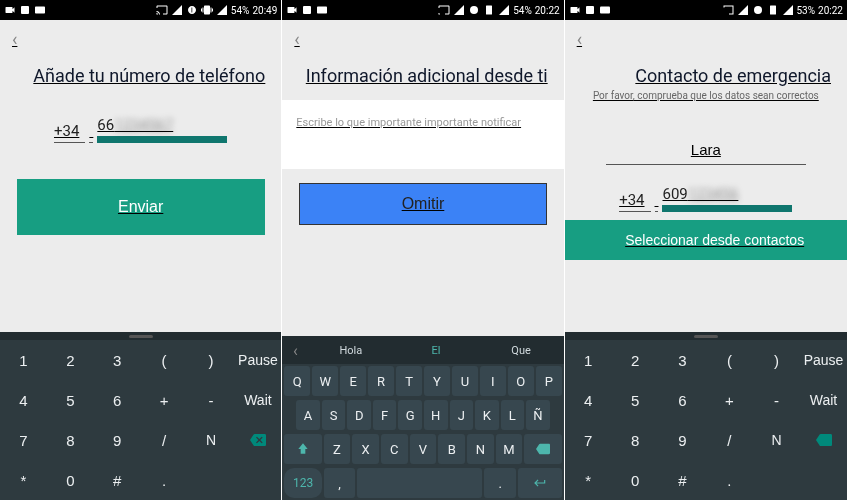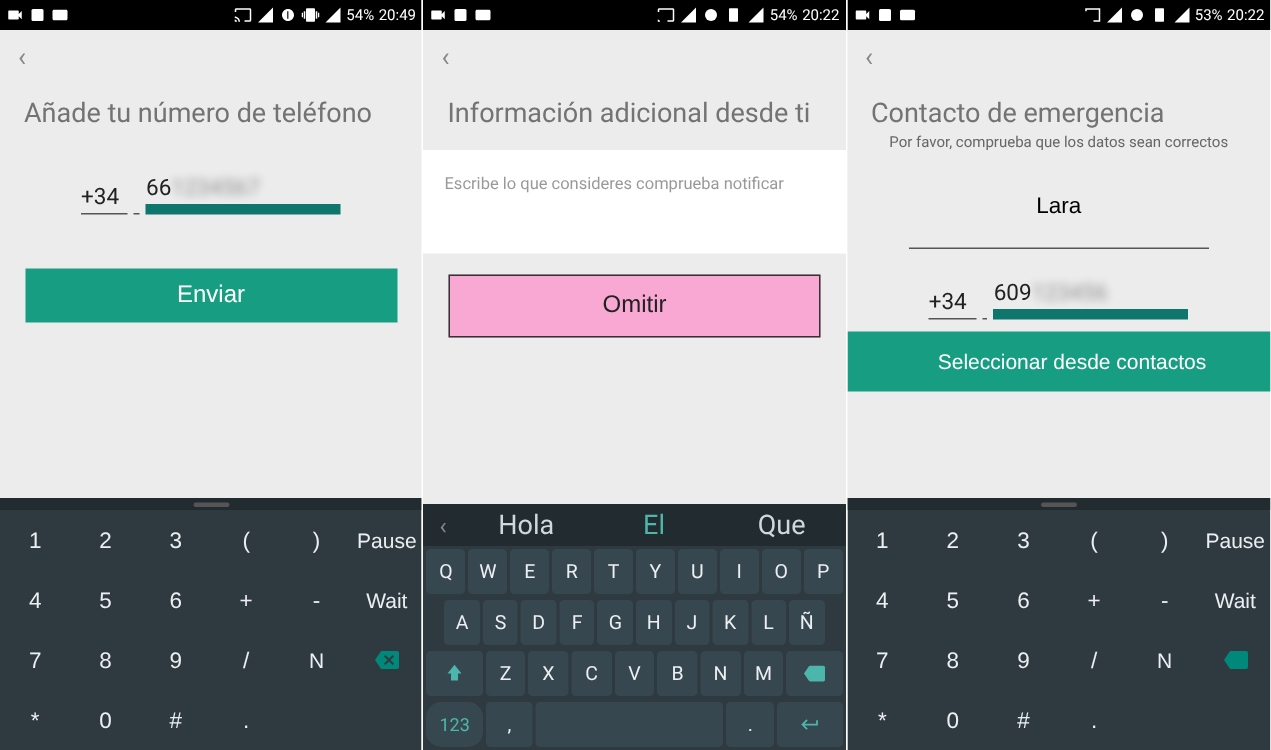--- a/index.html
+++ b/index.html
@@ -1,53 +1,53 @@
 <!DOCTYPE html>
 <html><head>
 <meta charset="utf-8">
 <style>
   * { margin: 0; padding: 0; box-sizing: border-box; }
   body { font-family: -apple-system, Roboto, sans-serif; background: #fff; }
-  .wrap { display: flex; width: 847px; height: 500px; }
+  .wrap { display: flex; width: 847px; height: 500px; text-decoration: underline; }
   .screen { width: 282.33px; height: 500px; background: #ececec; position: relative; overflow: hidden; border-right: 1px solid #fff; }
   .screen:last-child { border-right: none; }
   .statusbar { height: 20px; background: #000; display: flex; align-items: center; justify-content: space-between; padding: 0 4px; color: #fff; font-size: 10px; }
   .statusbar .left { display: flex; gap: 3px; align-items: center; }
   .statusbar .right { display: flex; gap: 3px; align-items: center; }
   .statusbar svg { width: 12px; height: 12px; fill: #fff; }
   .back { padding: 8px 12px; font-size: 18px; color: #888; }
-  .title { font-size: 18px; text-align: left; padding: 8px 16px 4px; color: #737373; font-weight: 400; }
+  .title { font-size: 18px; text-align: right; padding: 8px 16px 4px; color: #0f172a; font-weight: 400; }
   .subtitle { font-size: 10px; text-align: center; color: #666; padding: 0 16px 8px; }
   .phone-row { display: flex; align-items: flex-end; justify-content: center; margin: 26px auto 0; width: 200px; }
   .prefix { font-size: 15px; color: #222; padding-right: 6px; border-bottom: 1px solid #555; padding-bottom: 2px; }
   .sep { color: #aaa; margin: 0 4px; border-bottom: 1px solid #555; padding-bottom: 2px; }
   .phone-input { font-size: 15px; color: #222; border: none; border-bottom: 7px solid #0f766e; background: transparent; width: 130px; padding-bottom: 2px; outline: none; }
   .blur { color: transparent; text-shadow: 0 0 6px rgba(0,0,0,0.4); }
-  .name-input { display: block; margin: 20px auto 0; width: 200px; text-align: center; font-size: 15px; border: none; border-bottom: 1px solid #555; background: transparent; padding-bottom: 19px; outline: none; }
+  .name-input { display: block; margin: 32px auto 0; width: 200px; text-align: center; font-size: 15px; border: none; border-bottom: 1px solid #555; background: transparent; padding-bottom: 6px; outline: none; }
   .phone-row.second { margin-top: 20px; }
-  .btn-primary { display: block; margin: 36px auto 0; width: 248px; height: 36px; background: #179e82; color: #fff; border: none; font-size: 16px; cursor: pointer; }
+  .btn-primary { display: block; margin: 36px auto 0; width: 248px; height: 56px; background: #179e82; color: #fff; border: none; font-size: 16px; cursor: pointer; }
   .btn-primary.s3 { margin-top: 22px; height: 40px; }
   .btn-secondary { display: block; margin: 8px auto 0; width: 300px; height: 40px; background: #179e82; color: #fff; border: none; font-size: 14px; cursor: pointer; }
   .info-area { background: #fff; margin: 10px 0 0; padding: 16px 14px 40px; }
   .info-placeholder { font-size: 11px; color: #999; }
-  .btn-outline { display: block; margin: 14px auto 0; width: 248px; height: 42px; background: #f9a8d4; color: #222; border: 1px solid #333; font-size: 16px; cursor: pointer; }
+  .btn-outline { display: block; margin: 14px auto 0; width: 248px; height: 42px; background: #3b82f6; color: #222; border: 1px solid #333; font-size: 16px; cursor: pointer; }
   
   .keypad { position: absolute; bottom: 0; left: 0; right: 0; background: #2e3a3f; color: #cfd8dc; }
   .kp-row { display: flex; }
   .kp-key { flex: 1; height: 40px; display: flex; align-items: center; justify-content: center; font-size: 15px; border: none; background: transparent; color: #eceff1; position: relative; }
   .kp-key.small { font-size: 14px; }
   .kp-key.del { color: #00897b; }
   .kp-key.del svg { width: 22px; height: 16px; fill: #00897b; }
   .kp-handle { height: 8px; background: #222c30; display: flex; justify-content: center; align-items: center; }
   .kp-handle div { width: 24px; height: 3px; background: #555; border-radius: 2px; }
   
   .qwerty { position: absolute; bottom: 0; left: 0; right: 0; background: #2e3a3f; }
   .sugg { display: flex; background: #222c30; height: 28px; align-items: center; }
   .sugg-back { width: 26px; display:flex; justify-content:center; color:#888; font-size:16px; }
-  .sugg-item { flex: 1; text-align: center; font-size: 18px; color: #cfd8dc; }
+  .sugg-item { flex: 1; text-align: center; font-size: 11px; color: #cfd8dc; }
   .sugg-item.active { color: #4db6ac; }
   .q-row { display: flex; padding: 2px 2px; gap: 2px; }
   .q-key { flex: 1; height: 30px; background: #37474f; border-radius: 3px; display: flex; align-items: center; justify-content: center; font-size: 13px; color: #eceff1; }
   .q-row.r2 { padding: 2px 14px; }
   .q-key.wide { flex: 1.4; }
   .q-key.shift svg, .q-key.del svg { width: 16px; height: 14px; fill: #4db6ac; }
   .q-bottom { display: flex; padding: 2px 2px; gap: 2px; }
   .q-bottom .q-key { height: 30px; }
   .q-key.num { color: #4db6ac; font-size: 12px; flex:1.2;border-radius:10px; }
   .q-key.space { flex: 4; }
@@ -209,21 +209,21 @@
         <svg viewBox="0 0 24 24">
             <path d="M2 22h20V2z"></path>
           </svg>
         <span>54%</span>
         <span>20:22</span>
       </div>
     </div>
     <div class="back">‹</div>
     <div class="title">Información adicional desde ti</div>
     <div class="info-area">
-      <div class="info-placeholder">Escribe lo que consideres comprueba notificar</div>
+      <div class="info-placeholder">Escribe lo que importante importante notificar</div>
     </div>
     <button class="btn-outline">Omitir</button>
     <div class="qwerty">
       <div class="sugg">
         <div class="sugg-back">‹</div>
         <div class="sugg-item">Hola</div>
         <div class="sugg-item active">El</div>
         <div class="sugg-item">Que</div>
       </div>
       <div class="q-row">

